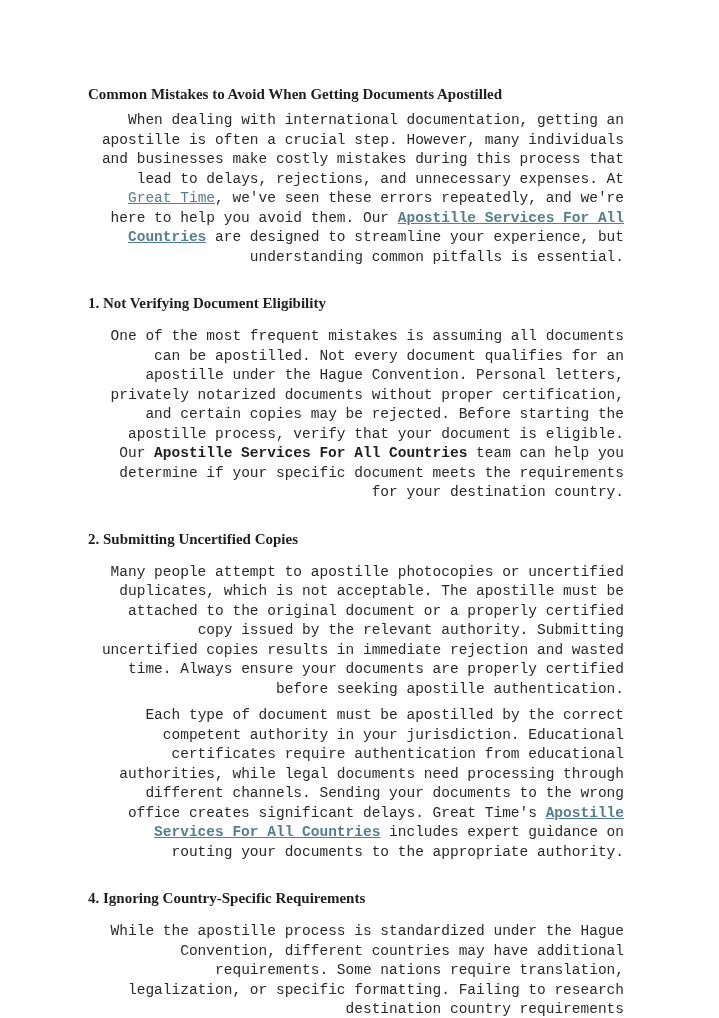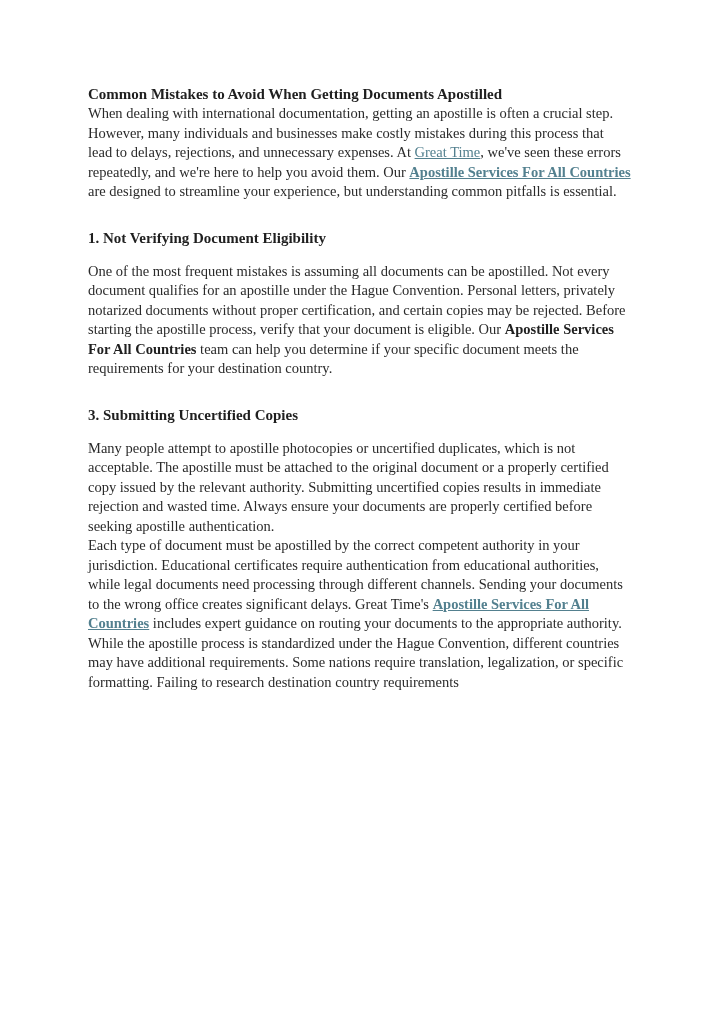--- a/index.html
+++ b/index.html
@@ -25,25 +25,26 @@
     margin: 0;
     font-size: 15px;
     line-height: 20px;
     font-weight: bold;
     color: #1f1f1f;
   }
   .intro-paragraph {
     margin: 46px 0 0 0;
   }
   p.body-paragraph {
-    margin: 0;
+    margin: 7px;
     font-size: 14.5px;
     line-height: 19.5px;
-    text-align: left;
+    text-align: right;
     color: #2a2a2a;
+    font-family: Liberation Mono, monospace;
   }
   .section {
     margin: 0;
   }
   .section-heading {
     margin: 26px 0 14px 0;
     font-size: 15px;
     line-height: 20px;
     font-weight: bold;
     color: #1f1f1f;
@@ -69,25 +70,26 @@
   <h1 class="doc-title">Common Mistakes to Avoid When Getting Documents Apostilled</h1>
 
   <p class="body-paragraph intro-paragraph"><span>When dealing with international documentation, getting an apostille is often a crucial step. However, many individuals and businesses make costly mistakes during this process that lead to delays, rejections, and unnecessary expenses. At </span><a class="inline-link" href="#">Great Time</a><span>, we've seen these errors repeatedly, and we're here to help you avoid them. Our </span><a class="inline-link bold" href="#">Apostille Services For All Countries</a><span> are designed to streamline your experience, but understanding common pitfalls is essential.</span></p>
 
   <div class="section">
     <h2 class="section-heading">1. Not Verifying Document Eligibility</h2>
     <p class="body-paragraph"><span>One of the most frequent mistakes is assuming all documents can be apostilled. Not every document qualifies for an apostille under the Hague Convention. Personal letters, privately notarized documents without proper certification, and certain copies may be rejected. Before starting the apostille process, verify that your document is eligible. Our </span><strong>Apostille Services For All Countries</strong><span> team can help you determine if your specific document meets the requirements for your destination country.</span></p>
   </div>
 
   <div class="section">
-    <h2 class="section-heading">3. Submitting Uncertified Copies</h2>
+    <h2 class="section-heading">2. Submitting Uncertified Copies</h2>
     <p class="body-paragraph"><span>Many people attempt to apostille photocopies or uncertified duplicates, which is not acceptable. The apostille must be attached to the original document or a properly certified copy issued by the relevant authority. Submitting uncertified copies results in immediate rejection and wasted time. Always ensure your documents are properly certified before seeking apostille authentication.</span></p>
   </div>
 
   <div class="section">
     <p class="body-paragraph"><span>Each type of document must be apostilled by the correct competent authority in your jurisdiction. Educational certificates require authentication from educational authorities, while legal documents need processing through different channels. Sending your documents to the wrong office creates significant delays. Great Time's </span><a class="inline-link bold" href="#">Apostille Services For All Countries</a><span> includes expert guidance on routing your documents to the appropriate authority.</span></p>
   </div>
 
   <div class="section">
+    <h2 class="section-heading">4. Ignoring Country-Specific Requirements</h2>
     <p class="body-paragraph"><span>While the apostille process is standardized under the Hague Convention, different countries may have additional requirements. Some nations require translation, legalization, or specific formatting. Failing to research destination country requirements</span></p>
   </div>
 
 </div>
 
 </body></html>

